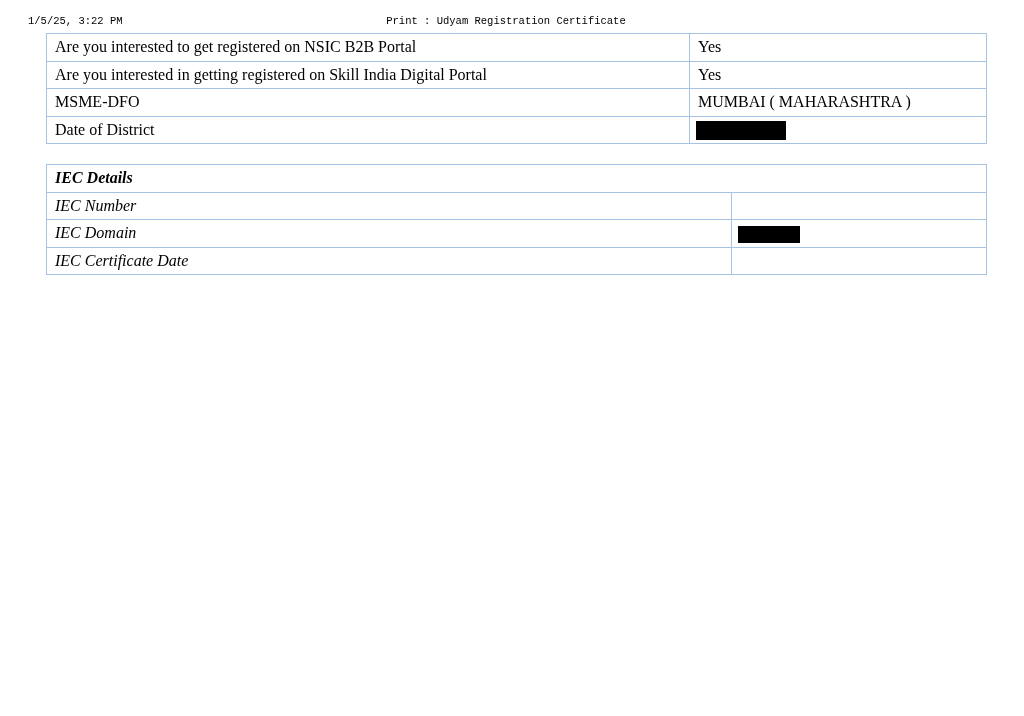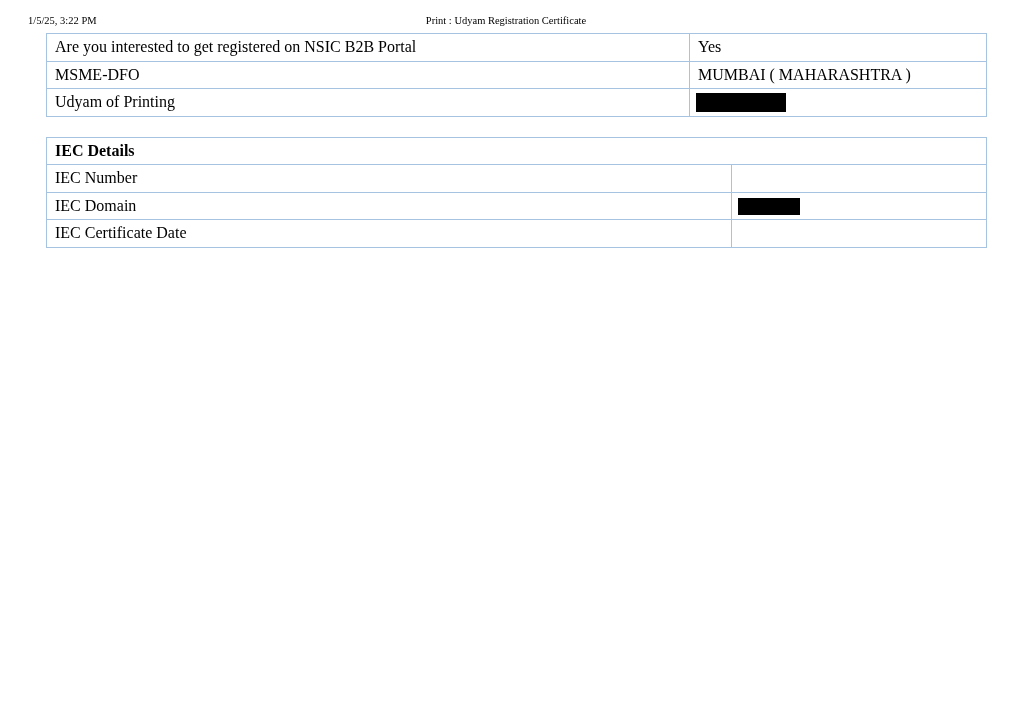--- a/index.html
+++ b/index.html
@@ -4,21 +4,21 @@
 <style>
   html, body { margin: 0; padding: 0; background: #ffffff; }
   body {
     width: 1024px; height: 716px;
     position: relative; overflow: hidden;
     font-family: "Liberation Serif", serif;
     color: #000;
   }
   .print-header {
     position: absolute; top: 15px; left: 0; width: 100%; height: 14px;
-    font-family: Liberation Serif, serif;
+    font-family: Liberation Mono, monospace;
     font-size: 10.5px; line-height: 12px; color: #000;
   }
   .header-datetime { position: absolute; left: 28px; top: 0; }
   .print-title { position: absolute; left: 0; right: 12px; top: 0; text-align: center; }
   .content { position: absolute; left: 46px; top: 33px; width: 941px; }
   table.cert-table {
     width: 100%;
     border-collapse: collapse;
     table-layout: fixed;
     font-size: 16px;
@@ -34,21 +34,21 @@
   }
   table.cert-table th {
     text-align: left;
     font-weight: bold;
     font-size: 16px;
   }
   .col-reg-label { width: 68.4%; }
   .col-reg-value { width: 31.6%; }
   .col-iec-label { width: 72.9%; }
   .col-iec-value { width: 27.1%; }
-  .iec-table-wrap { margin-top: 20px; }
+  .iec-table-wrap { margin-top: 20px; font-style: italic; }
   .redaction {
     display: inline-block;
     background: #000000;
     height: 18px;
     vertical-align: middle;
     margin-left: -2px;
   }
 </style>
 </head>
 <body>
@@ -63,25 +63,29 @@
     <colgroup>
         <col class="col-reg-label">
         <col class="col-reg-value">
       </colgroup>
     <tbody id="reg-body">
         <tr>
     <td>Are you interested to get registered on NSIC B2B Portal</td>
     <td>Yes</td>
   </tr>
         <tr>
+    <td>Are you interested in getting registered on Skill India Digital Portal</td>
+    <td>Yes</td>
+  </tr>
+        <tr>
     <td>MSME-DFO</td>
     <td>MUMBAI ( MAHARASHTRA )</td>
   </tr>
         <tr>
-    <td>Udyam of Printing</td>
+    <td>Date of District</td>
     <td><span class="redaction" style="width: 90px; height: 19px;"></span></td>
   </tr>
       </tbody>
   </table>
 
   <div class="iec-table-wrap">
     <table class="cert-table">
       <colgroup>
           <col class="col-iec-label">
           <col class="col-iec-value">

